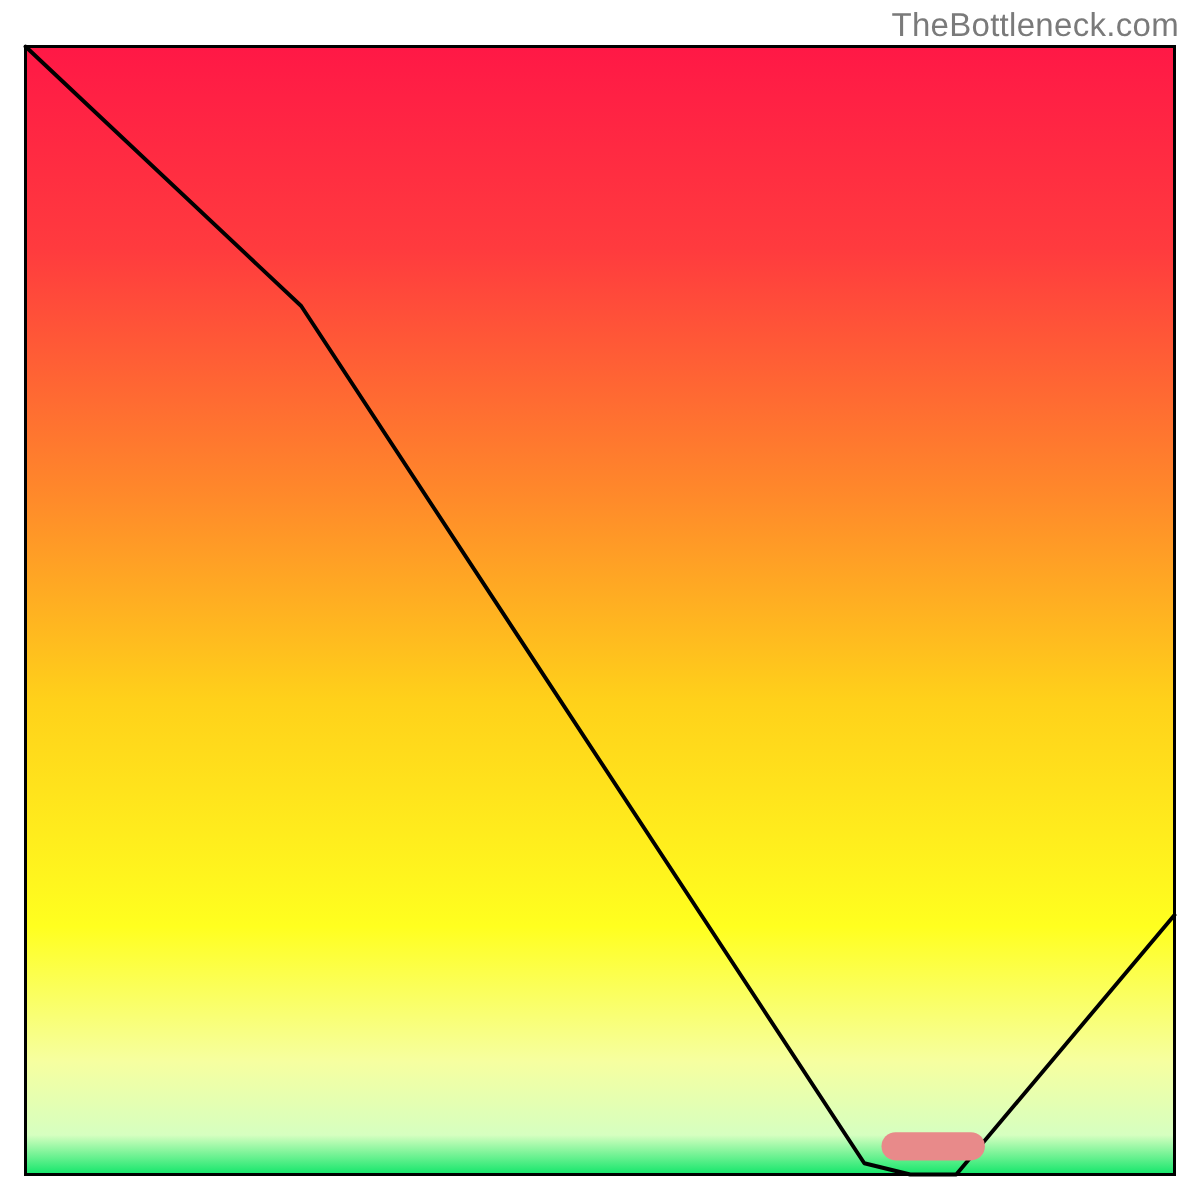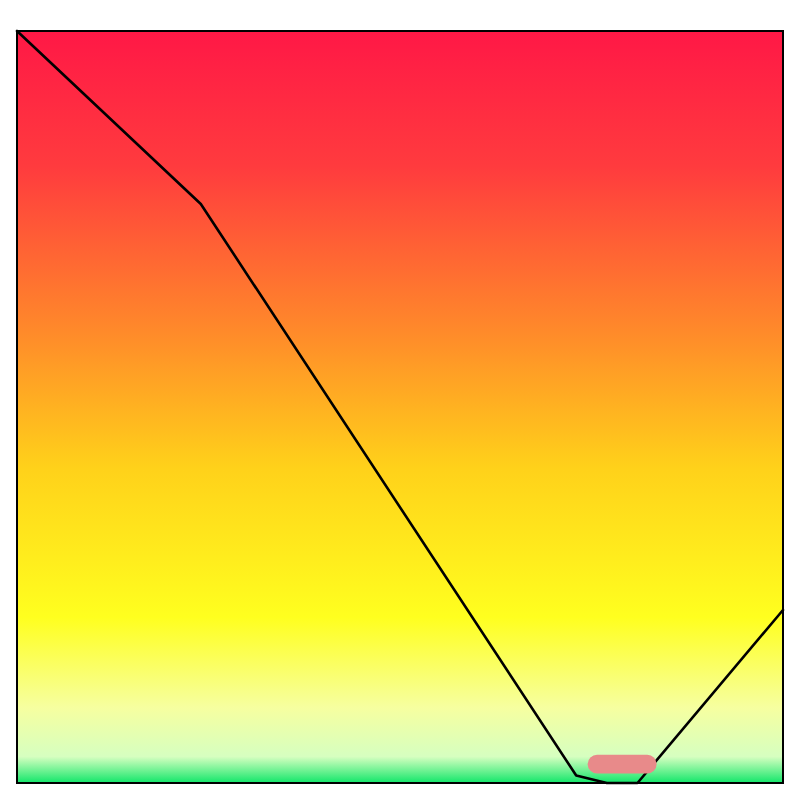--- a/index.html
+++ b/index.html
@@ -28,20 +28,21 @@
   svg {
     position: absolute;
     left: 0;
     top: 0;
   }
 </style>
 </head>
 <body>
 <div class="container">
 
+<div class="watermark">TheBottleneck.com</div>
 
 <svg id="chart-svg" width="800" height="800" viewBox="0 0 800 800">
   <defs>
     <linearGradient id="bg-grad" x1="0" y1="0" x2="0" y2="1">
           <stop offset="0%" stop-color="#ff1846"></stop>
           <stop offset="18%" stop-color="#ff3b3e"></stop>
           <stop offset="40%" stop-color="#ff8a2a"></stop>
           <stop offset="57.99999999999999%" stop-color="#ffd11a"></stop>
           <stop offset="78%" stop-color="#ffff1f"></stop>
           <stop offset="90%" stop-color="#f6ffa0"></stop>

